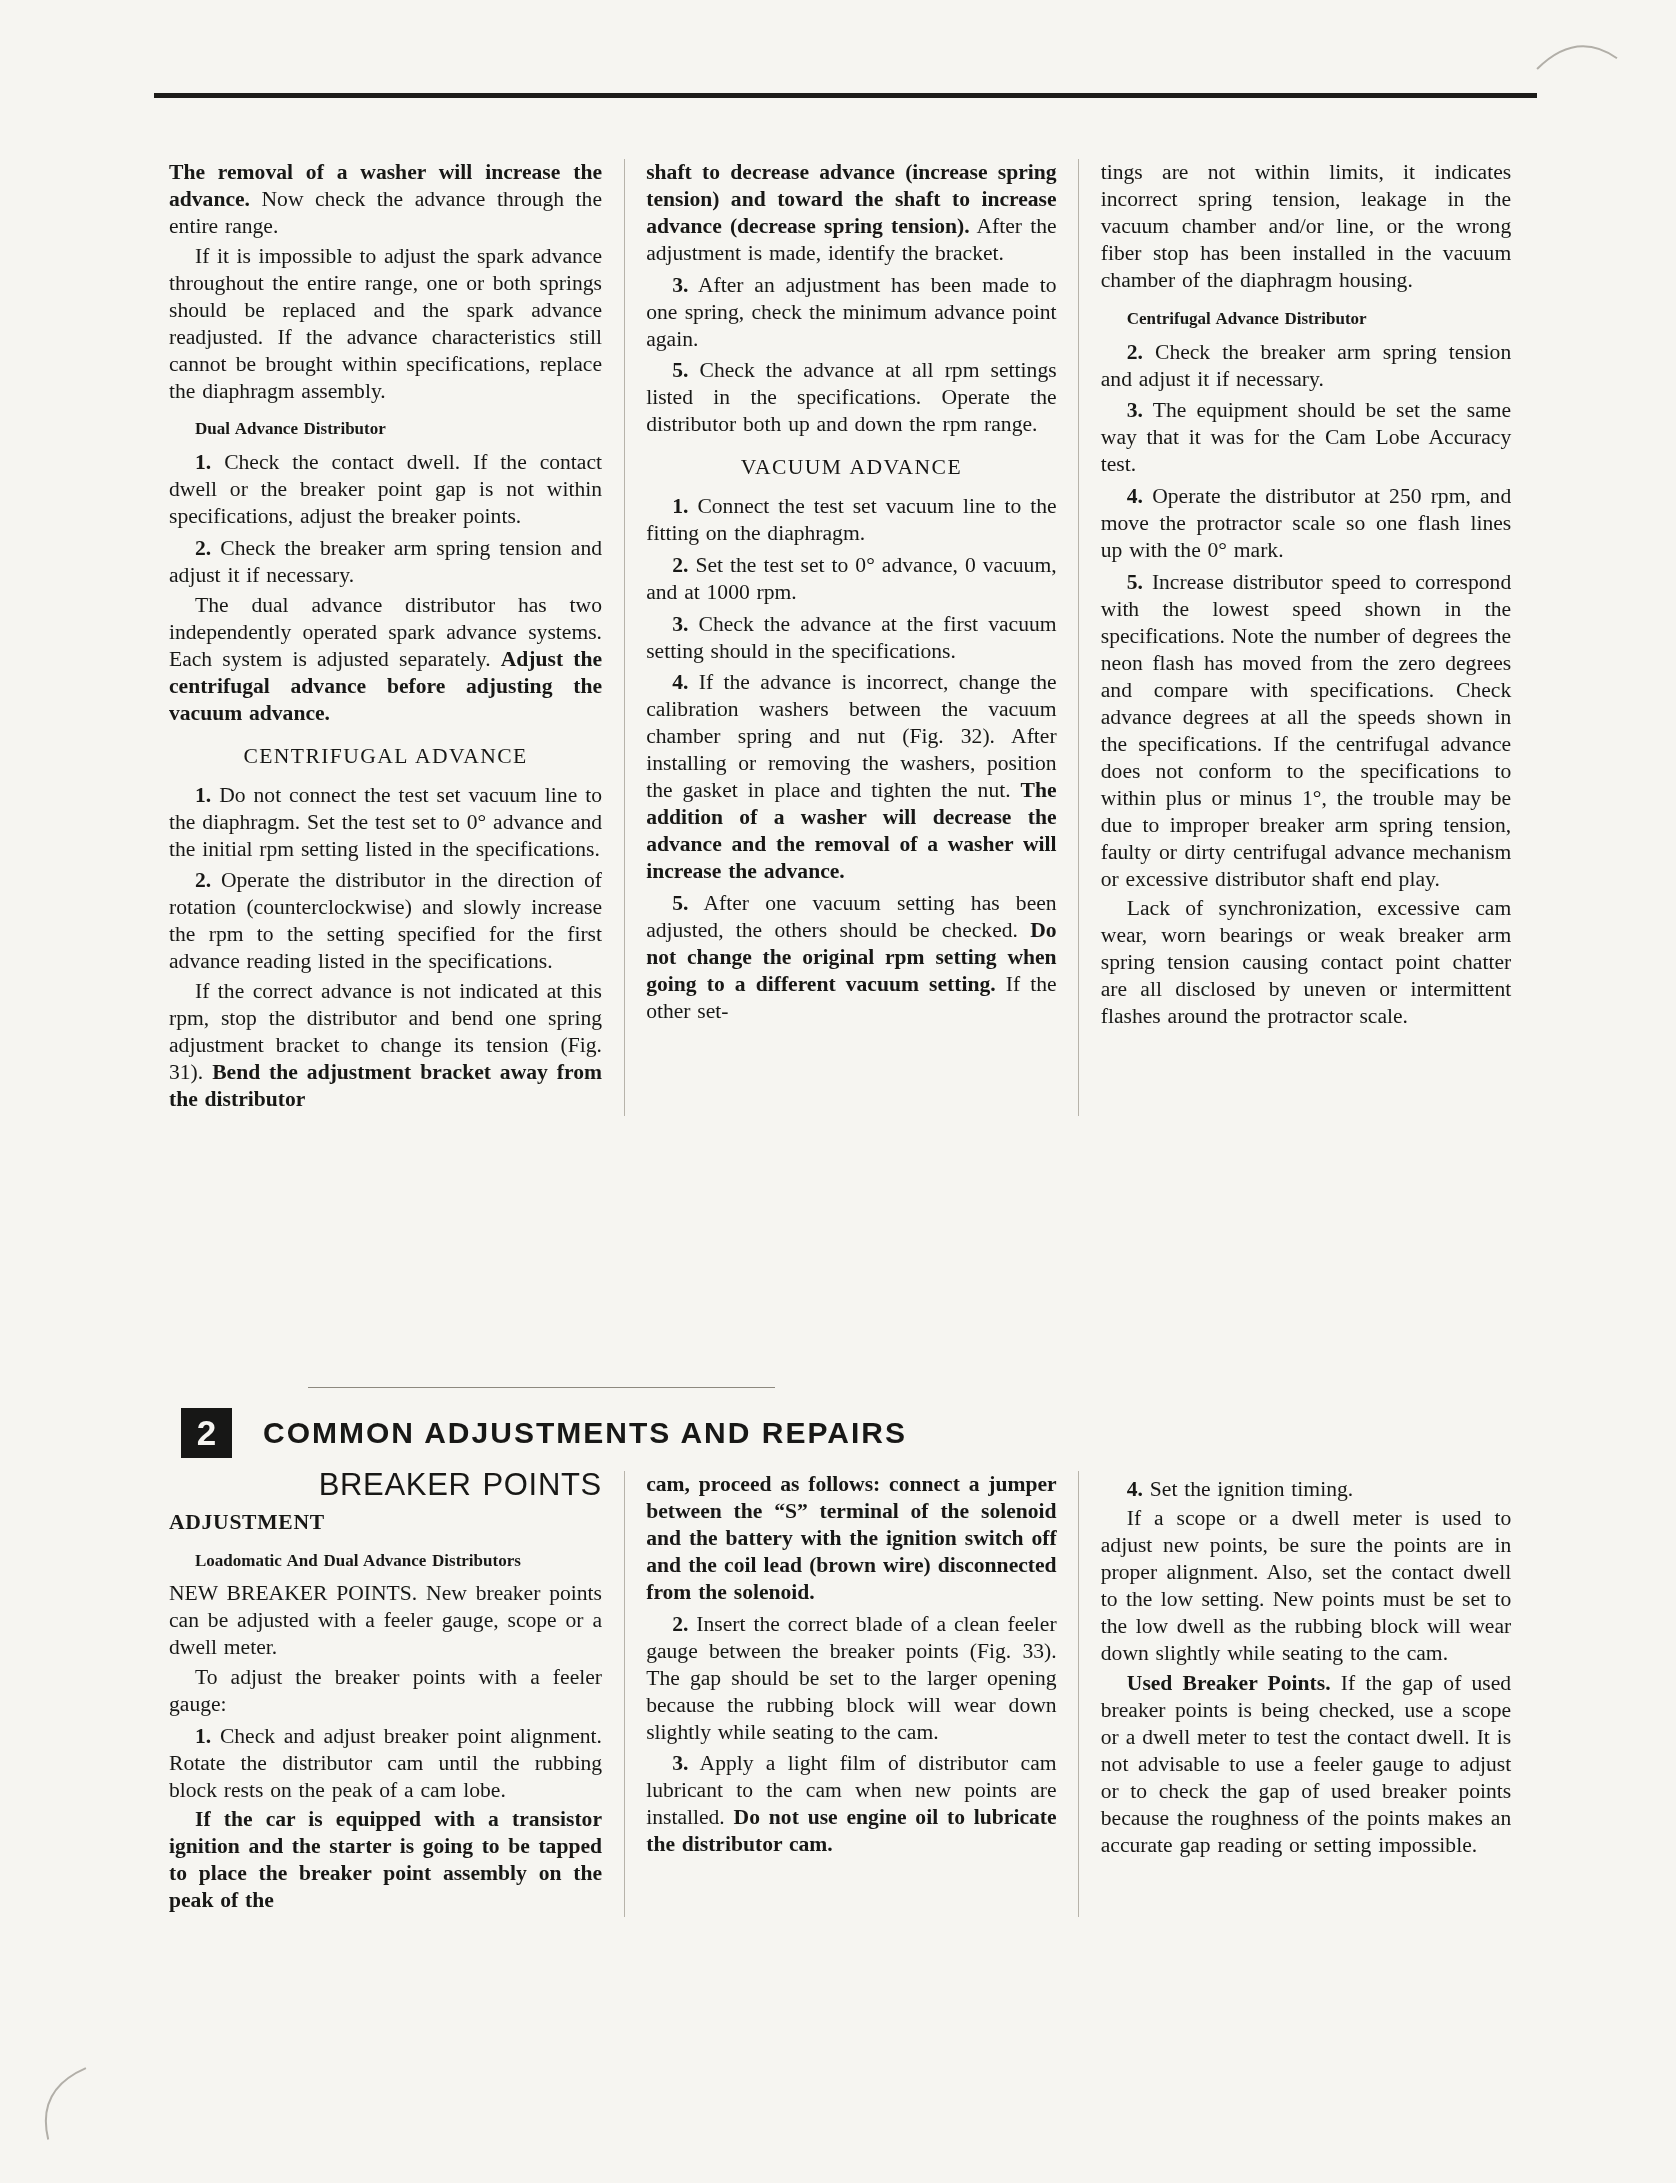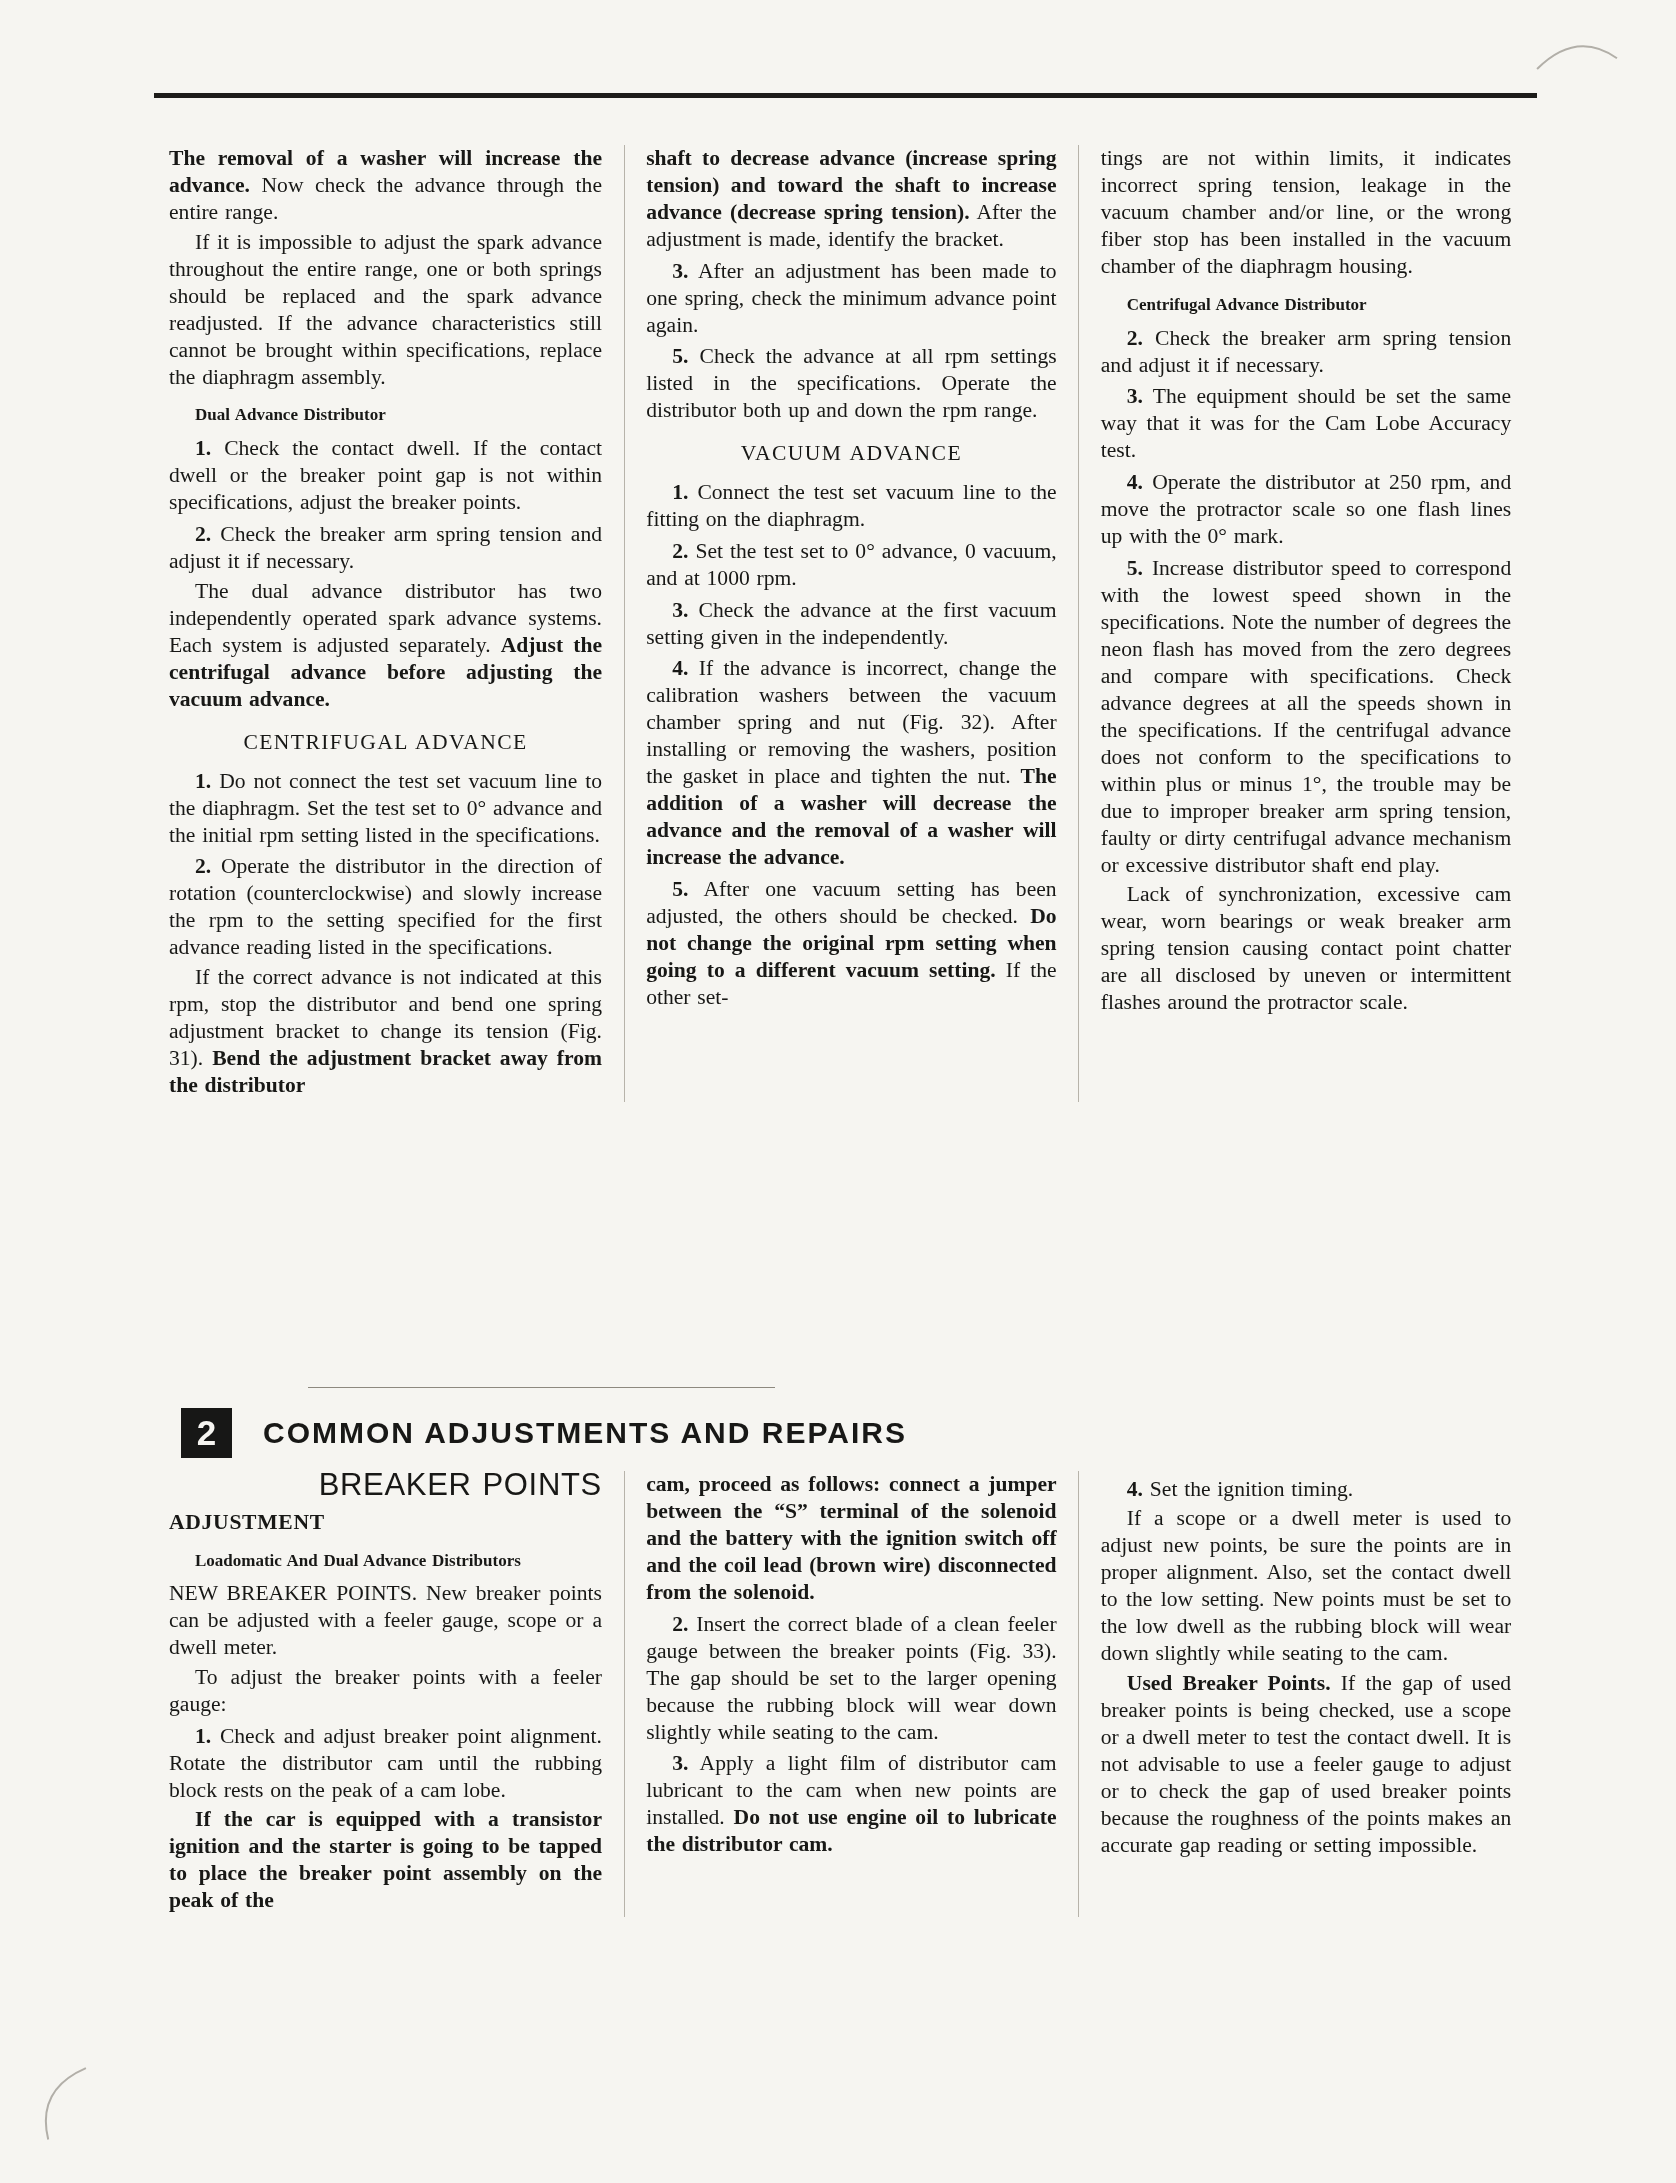--- a/index.html
+++ b/index.html
@@ -18,21 +18,21 @@
   .page-num { position:absolute; left:16px; top:5.4px; font-family:"Liberation Sans", sans-serif; font-weight:bold; }
   .num-big { font-size:34px; }
   .num-small { font-size:24px; letter-spacing:0.7px; }
   .header-title { position:absolute; left:0; right:0; top:2.7px; text-align:center; font-family:"Liberation Sans", sans-serif; font-weight:bold; }
   .title-big { font-size:33px; letter-spacing:1.4px; }
   .title-small { font-size:26px; letter-spacing:0.7px; }
   .header-rule { position:absolute; top:93px; left:154px; width:1383px; height:5.4px; background:#1d1c1a; }
 
   
   .cols { position:absolute; left:169px; display:flex; align-items:stretch; }
-  .top-cols { top:145px;justify-content:space-between; }
+  .top-cols { top:159px;justify-content:space-between; }
   .bottom-cols { top:1471px; }
   .col {
     width:433px;
     font-size:21.6px; line-height:27px;
     text-align:justify;
     word-spacing:1.4px;
   }
   .col + .col { margin-left:21.6px; border-left:0.7px solid #b7b3aa; padding-left:21.6px; }
 
   .col p { margin:0 0 2.7px; text-indent:26px; }
@@ -82,21 +82,21 @@
       <p><span>If the correct advance is not indicated at this rpm, stop the distributor and bend one spring adjustment bracket to change its tension (Fig. 31).</span> <b>Bend the adjustment bracket away from the distributor</b></p>
     </div>
 
     <div class="col">
       <p class="ni"><b>shaft to decrease advance (increase spring tension) and toward the shaft to increase advance (decrease spring tension).</b> <span>After the adjustment is made, identify the bracket.</span></p>
       <p class="step"><b>3.</b> <span>After an adjustment has been made to one spring, check the minimum advance point again.</span></p>
       <p class="step"><b>5.</b> <span>Check the advance at all rpm settings listed in the specifications. Operate the distributor both up and down the rpm range.</span></p>
       <h3 class="h-center">VACUUM ADVANCE</h3>
       <p class="step"><b>1.</b> <span>Connect the test set vacuum line to the fitting on the diaphragm.</span></p>
       <p class="step"><b>2.</b> <span>Set the test set to 0° advance, 0 vacuum, and at 1000 rpm.</span></p>
-      <p class="step"><b>3.</b> <span>Check the advance at the first vacuum setting given in the independently.</span></p>
+      <p class="step"><b>3.</b> <span>Check the advance at the first vacuum setting should in the specifications.</span></p>
       <p class="step"><b>4.</b> <span>If the advance is incorrect, change the calibration washers between the vacuum chamber spring and nut (Fig. 32). After installing or removing the washers, position the gasket in place and tighten the nut.</span> <b>The addition of a washer will decrease the advance and the removal of a washer will increase the advance.</b></p>
       <p class="step"><b>5.</b> <span>After one vacuum setting has been adjusted, the others should be checked.</span> <b>Do not change the original rpm setting when going to a different vacuum setting.</b> <span>If the other set-</span></p>
     </div>
 
     <div class="col">
       <p class="ni">tings are not within limits, it indicates incorrect spring tension, leakage in the vacuum chamber and/or line, or the wrong fiber stop has been installed in the vacuum chamber of the diaphragm housing.</p>
       <h3 class="h-side">Centrifugal Advance Distributor</h3>
       <p class="step"><b>2.</b> <span>Check the breaker arm spring tension and adjust it if necessary.</span></p>
       <p class="step"><b>3.</b> <span>The equipment should be set the same way that it was for the Cam Lobe Accuracy test.</span></p>
       <p class="step"><b>4.</b> <span>Operate the distributor at 250 rpm, and move the protractor scale so one flash lines up with the 0° mark.</span></p>

